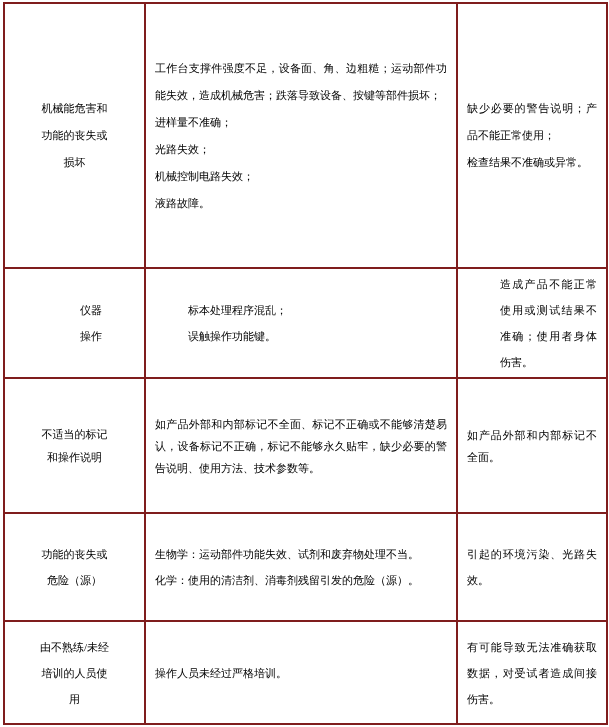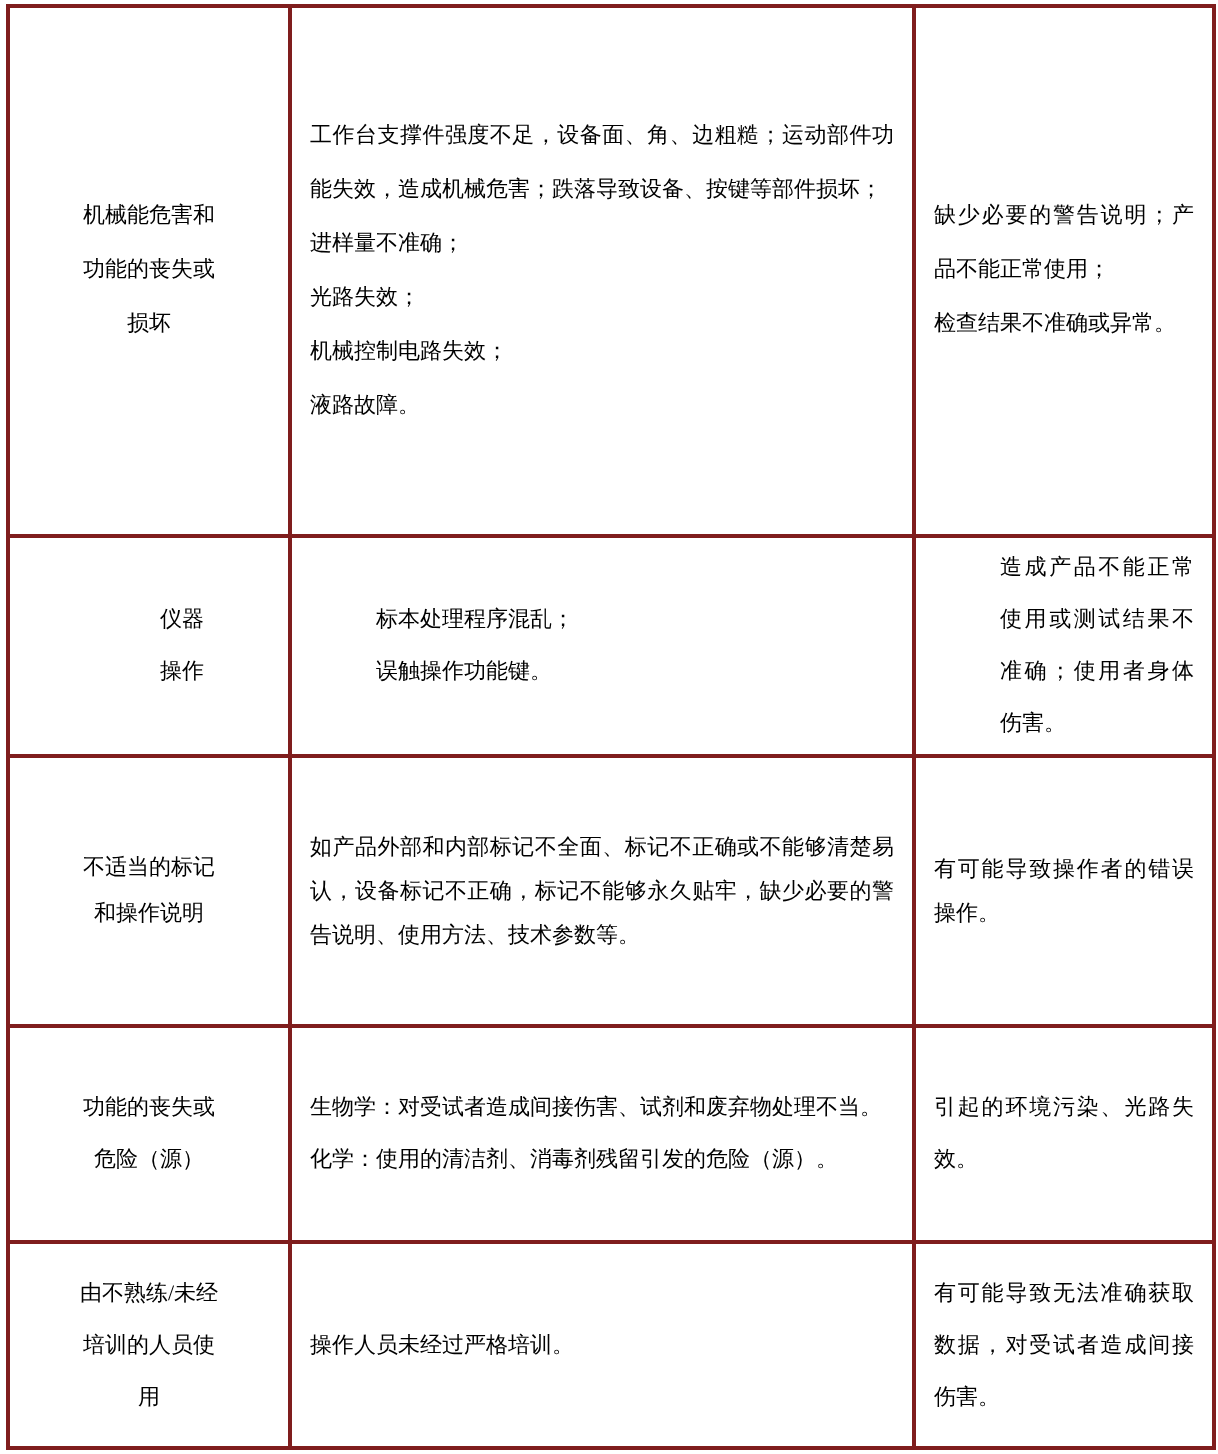--- a/index.html
+++ b/index.html
@@ -79,26 +79,26 @@
       <td class="c1">仪器
 操作</td>
       <td class="c2">标本处理程序混乱；
 误触操作功能键。</td>
       <td class="c3">造成产品不能正常使用或测试结果不准确；使用者身体伤害。</td>
     </tr>
     <tr class="r3">
       <td class="c1">不适当的标记
 和操作说明</td>
       <td class="c2">如产品外部和内部标记不全面、标记不正确或不能够清楚易认，设备标记不正确，标记不能够永久贴牢，缺少必要的警告说明、使用方法、技术参数等。</td>
-      <td class="c3">有可能导致操作者的错误操作。</td>
+      <td class="c3">如产品外部和内部标记不全面。</td>
     </tr>
     <tr class="r4">
       <td class="c1">功能的丧失或
 危险（源）</td>
-      <td class="c2">生物学：对受试者造成间接伤害、试剂和废弃物处理不当。
+      <td class="c2">生物学：运动部件功能失效、试剂和废弃物处理不当。
 化学：使用的清洁剂、消毒剂残留引发的危险（源）。</td>
       <td class="c3">引起的环境污染、光路失效。</td>
     </tr>
     <tr class="r5">
       <td class="c1">由不熟练/未经
 培训的人员使
 用</td>
       <td class="c2">操作人员未经过严格培训。</td>
       <td class="c3">有可能导致无法准确获取数据，对受试者造成间接伤害。</td>
     </tr>

